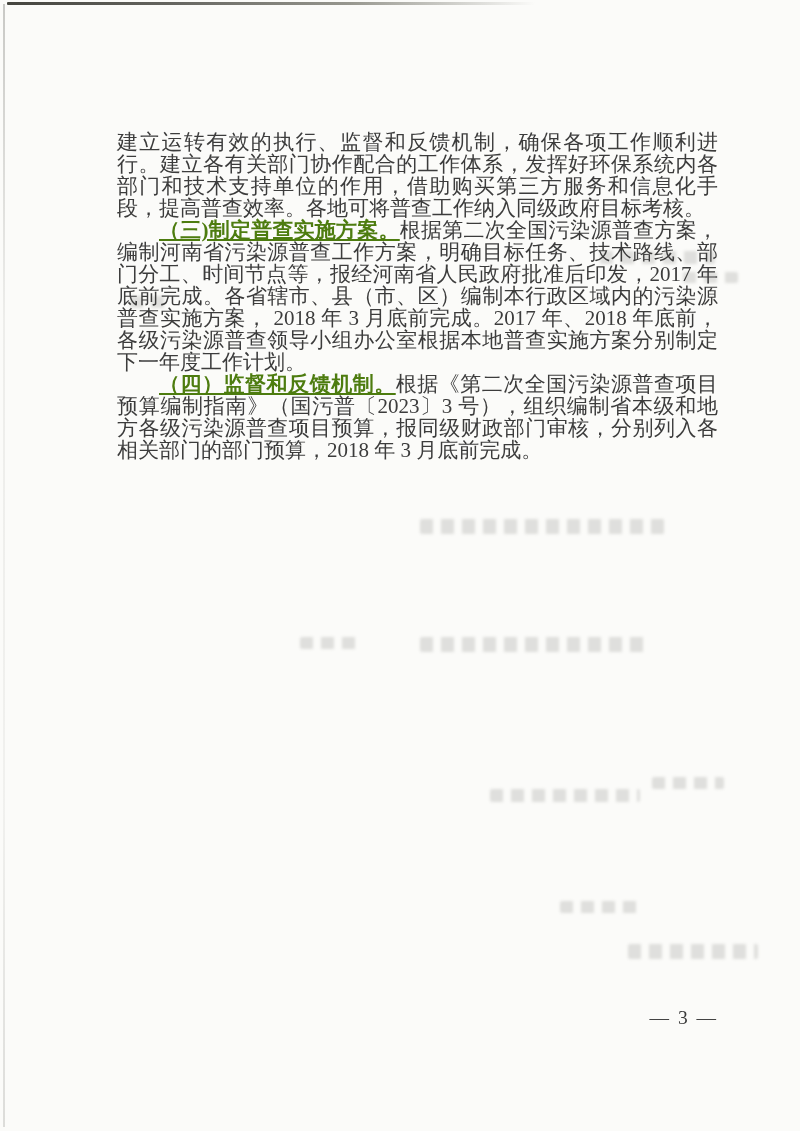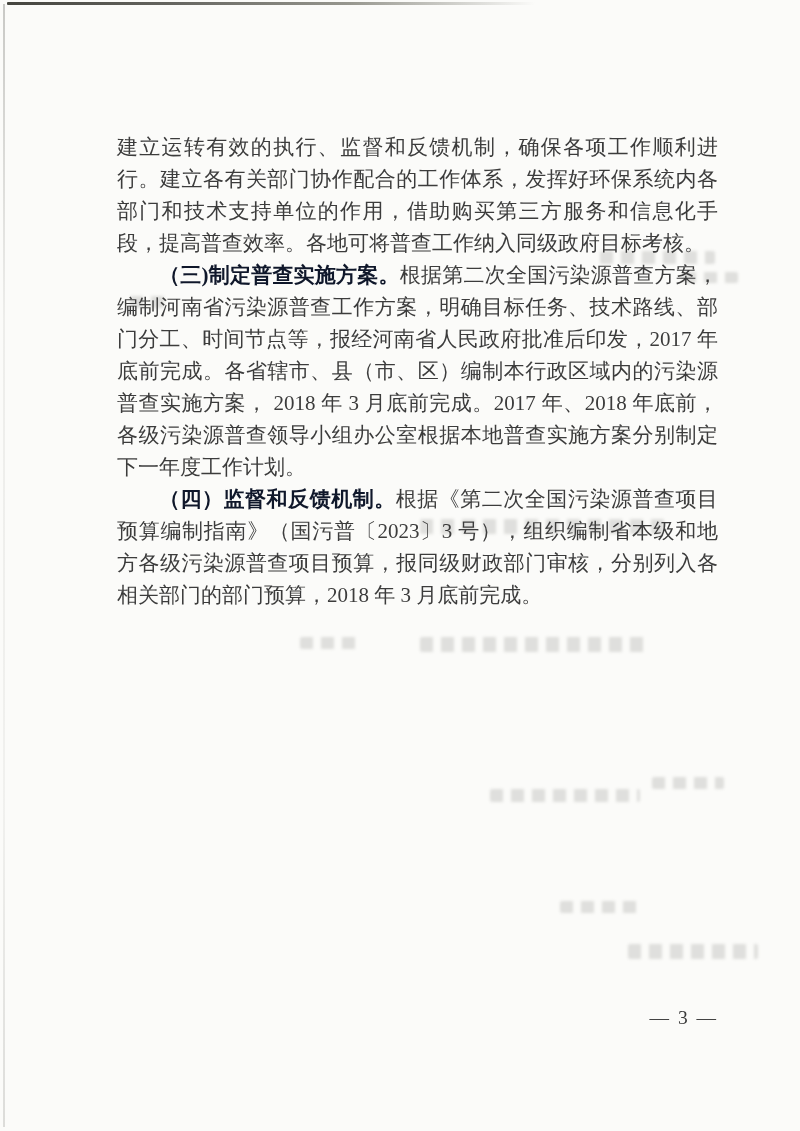--- a/index.html
+++ b/index.html
@@ -28,26 +28,26 @@
     border-radius: 2px;
     background: repeating-linear-gradient(90deg,
       rgba(124,124,120,.55) 0px, rgba(124,124,120,.55) 13px,
       rgba(124,124,120,0) 13px, rgba(124,124,120,0) 21px);
   }
   
   .doc {
     position: absolute; left: 117px; top: 131px; width: 601px;
     color: #3c3c3c;
     font-size: 21px;
-    line-height: 32px;
+    line-height: 22px;
     text-align: justify;
   }
   .doc p { margin: 0; padding: 0; }
   .doc p.indent { text-indent: 2em; }
-  .doc .strong { font-weight: bold; color: #0f172a; }
+  .doc .strong { font-weight: bold; color: #4d7c0f; text-decoration: underline; }
   .page-number {
     position: absolute; left: 117px; top: 1007px; width: 601px;
     text-align: right;
     font-size: 19.5px;
     color: #3a3a3a;
     letter-spacing: 2px;
   }
 </style>
 </head>
 <body style="background: rgb(251, 251, 249);">

